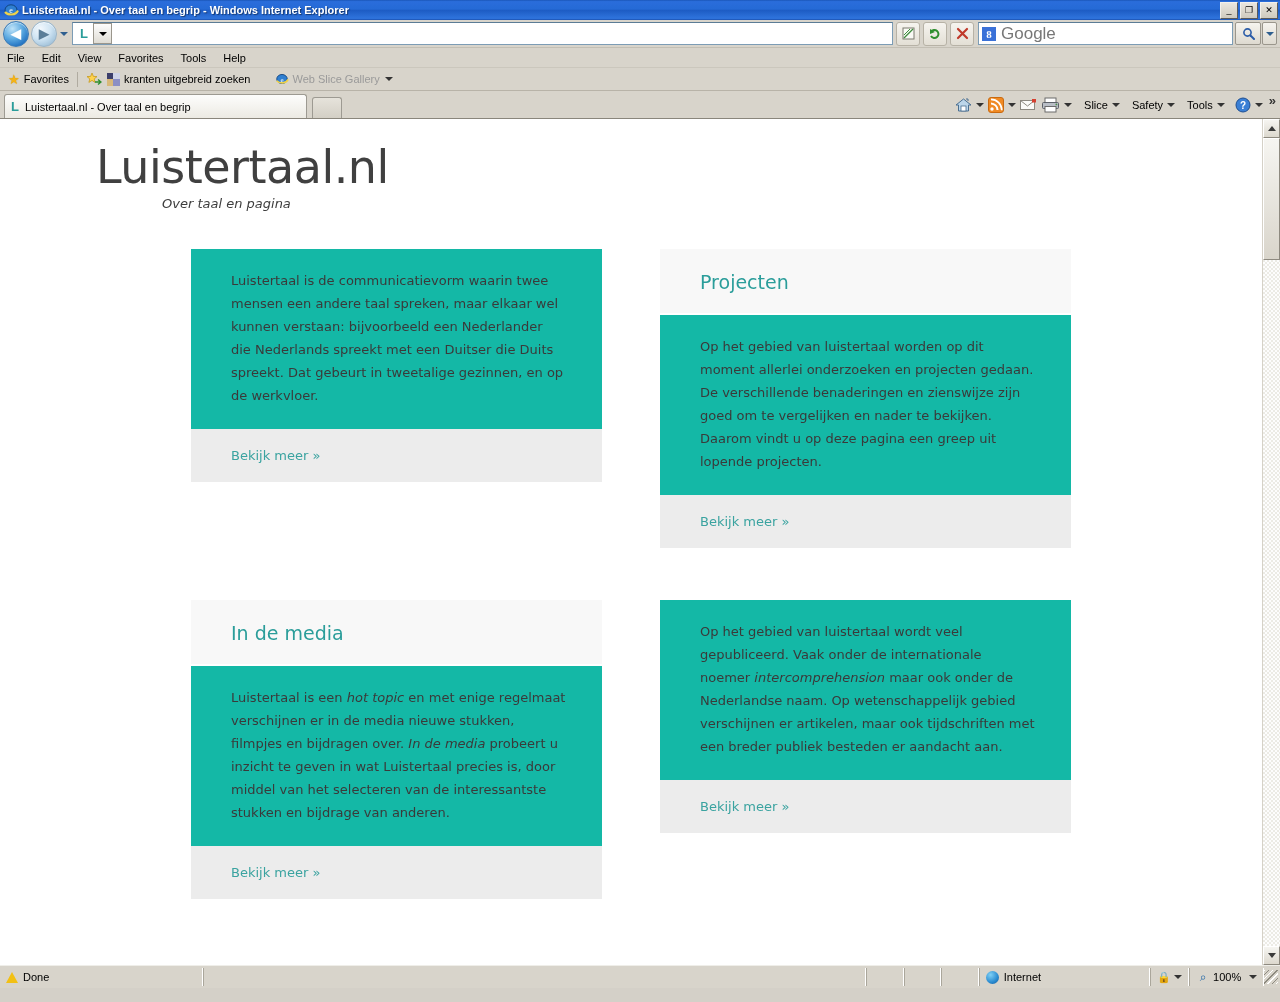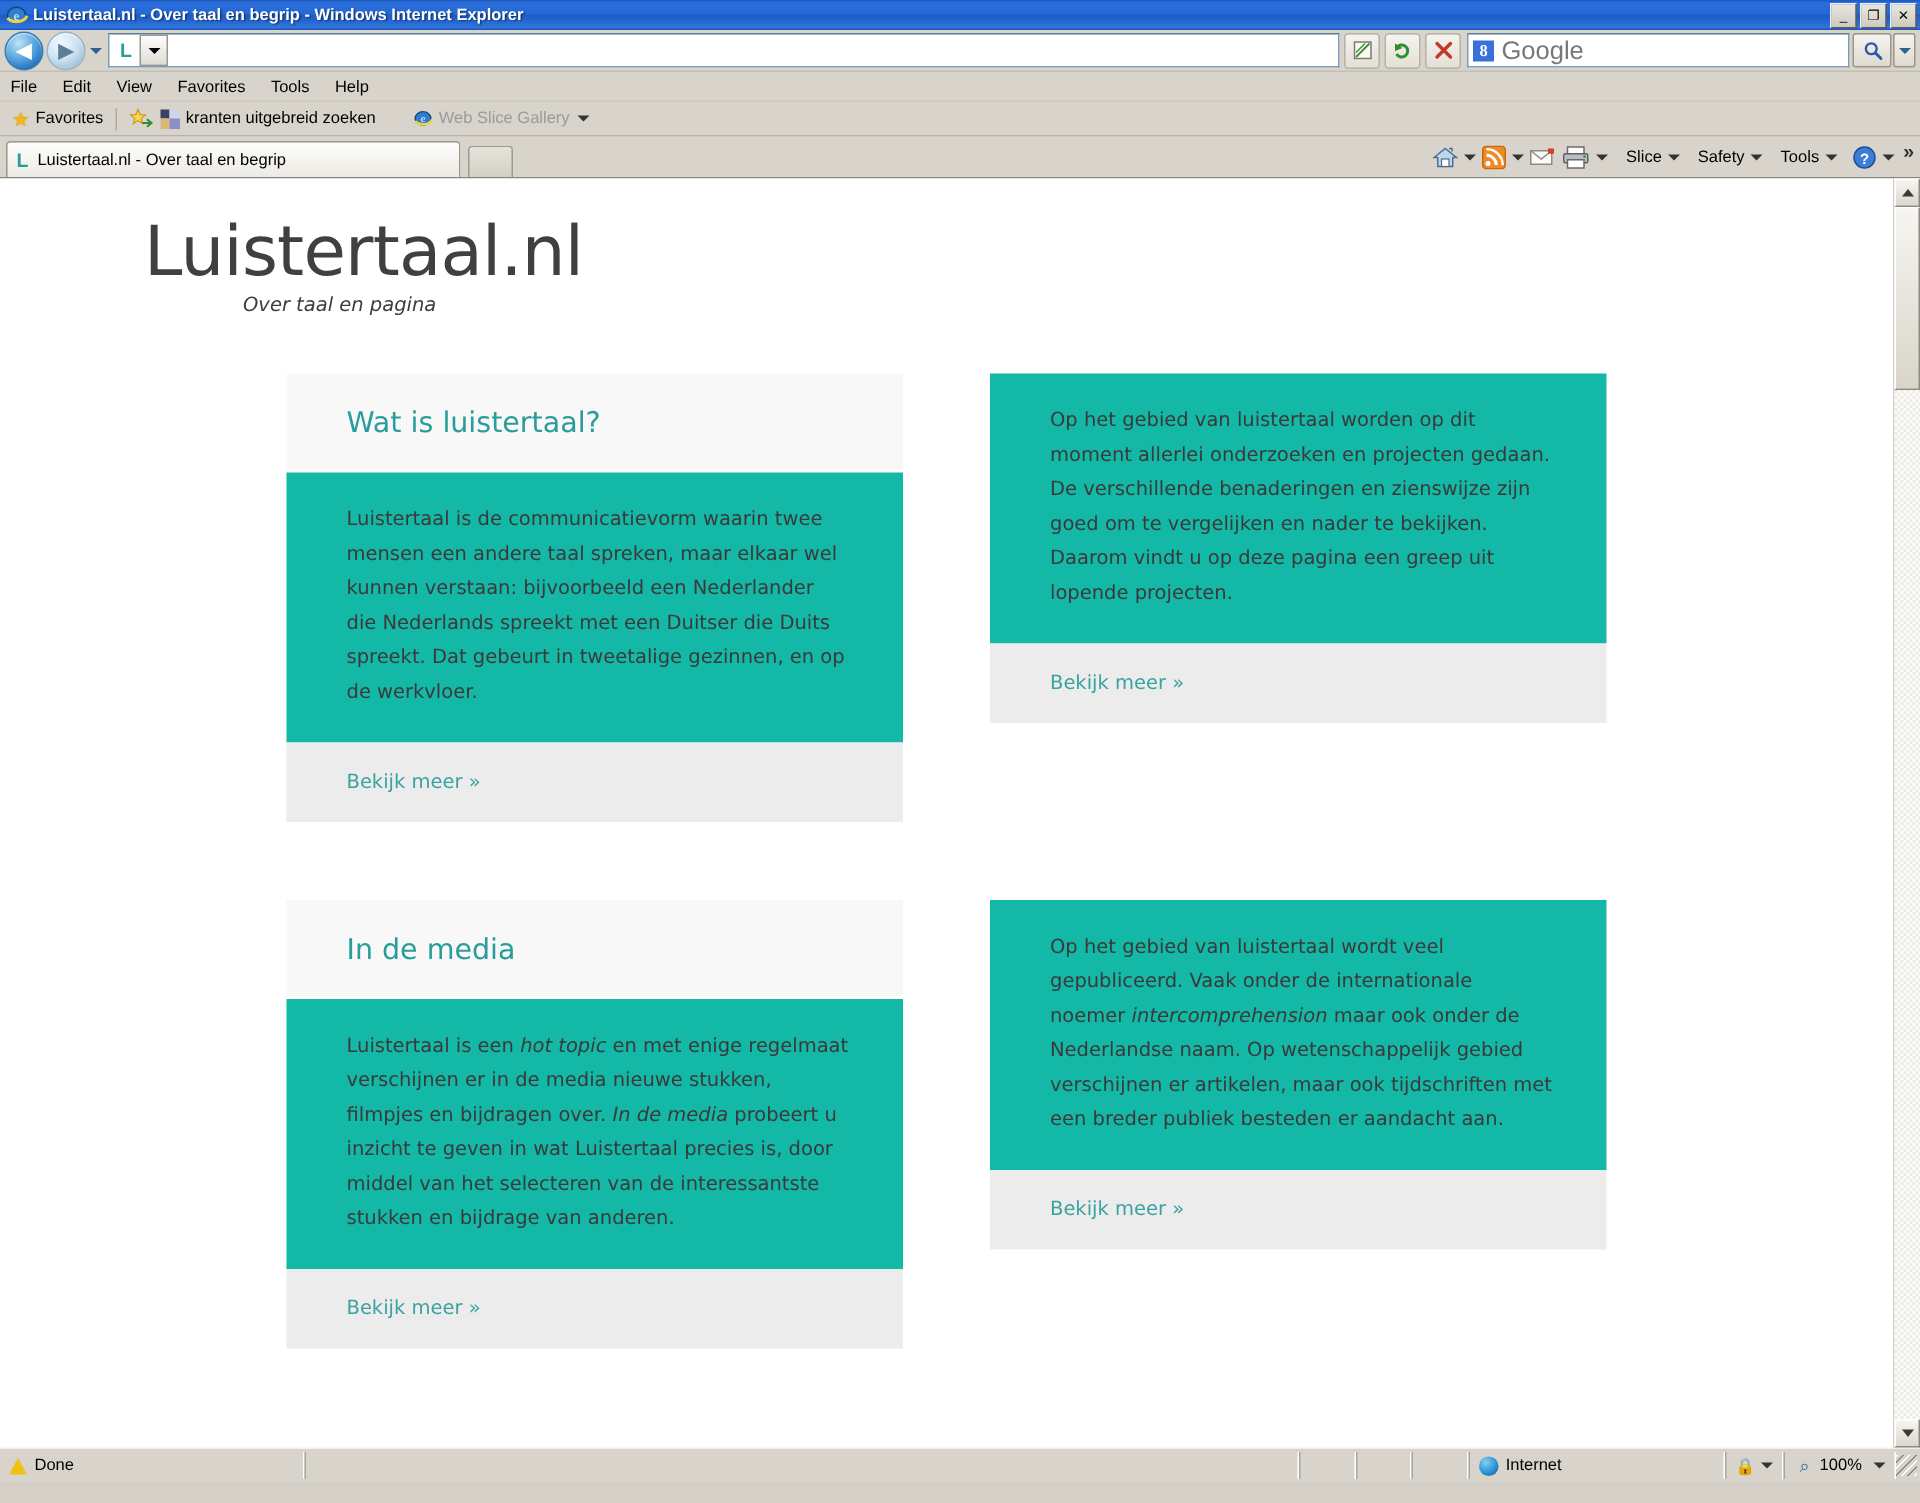--- a/index.html
+++ b/index.html
@@ -466,32 +466,32 @@
 
 <div class="viewport">
   <div class="page">
     <div class="site">
       <div class="logo">Luistertaal.nl</div>
       <div class="tagline">Over taal en pagina</div>
 
       <div class="grid">
 
         <div class="card">
-          <div class="card-head">
-            <h2>Wat is luistertaal?</h2>
-          </div>
           <div class="card-body">
             <p>Luistertaal is de communicatievorm waarin twee mensen een andere taal spreken, maar elkaar wel kunnen verstaan: bijvoorbeeld een Nederlander die Nederlands spreekt met een Duitser die Duits spreekt. Dat gebeurt  in tweetalige gezinnen, en op de werkvloer.</p>
           </div>
           <div class="card-foot">
             <a href="#">Bekijk meer »</a>
           </div>
         </div>
 
         <div class="card">
+          <div class="card-head">
+            <h2>Projecten</h2>
+          </div>
           <div class="card-body">
             <p>Op het gebied van luistertaal worden op dit moment allerlei onderzoeken en projecten gedaan. De verschillende benaderingen en zienswijze zijn goed om te vergelijken en nader te bekijken. Daarom vindt u op deze pagina een greep uit lopende projecten.</p>
           </div>
           <div class="card-foot">
             <a href="#">Bekijk meer »</a>
           </div>
         </div>
 
         <div class="card">
           <div class="card-head">

